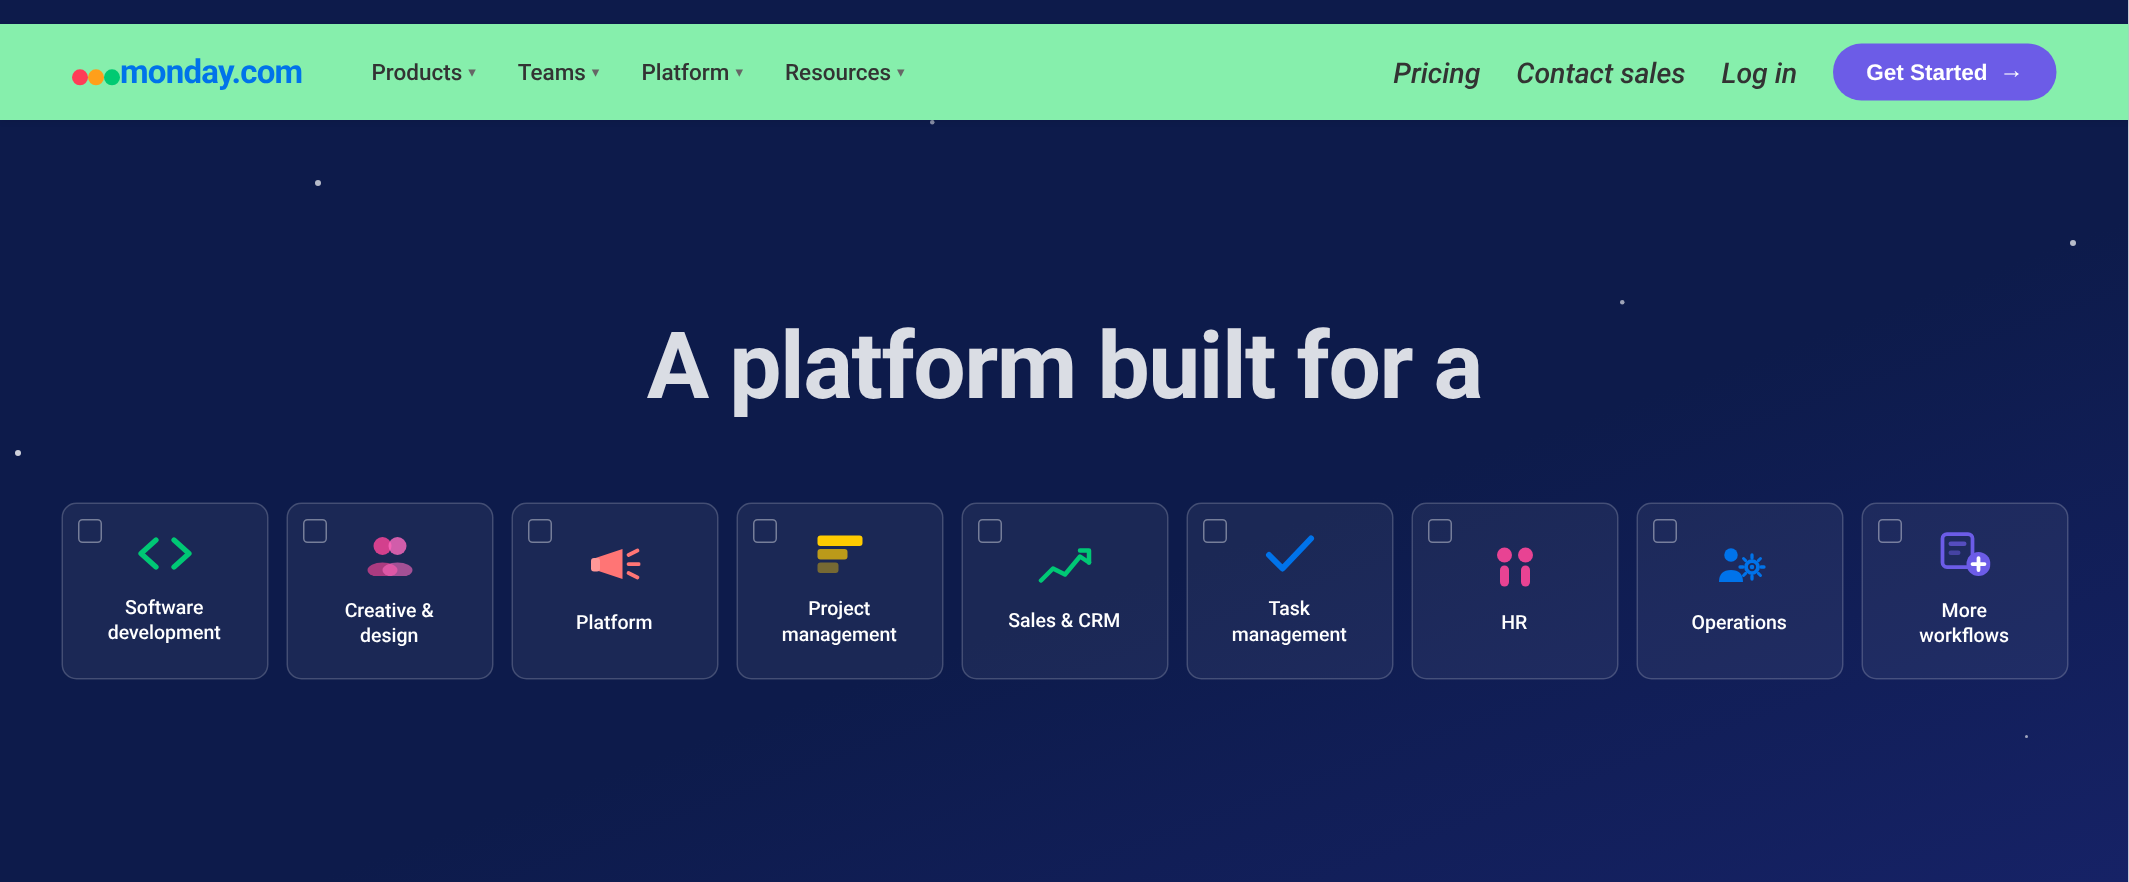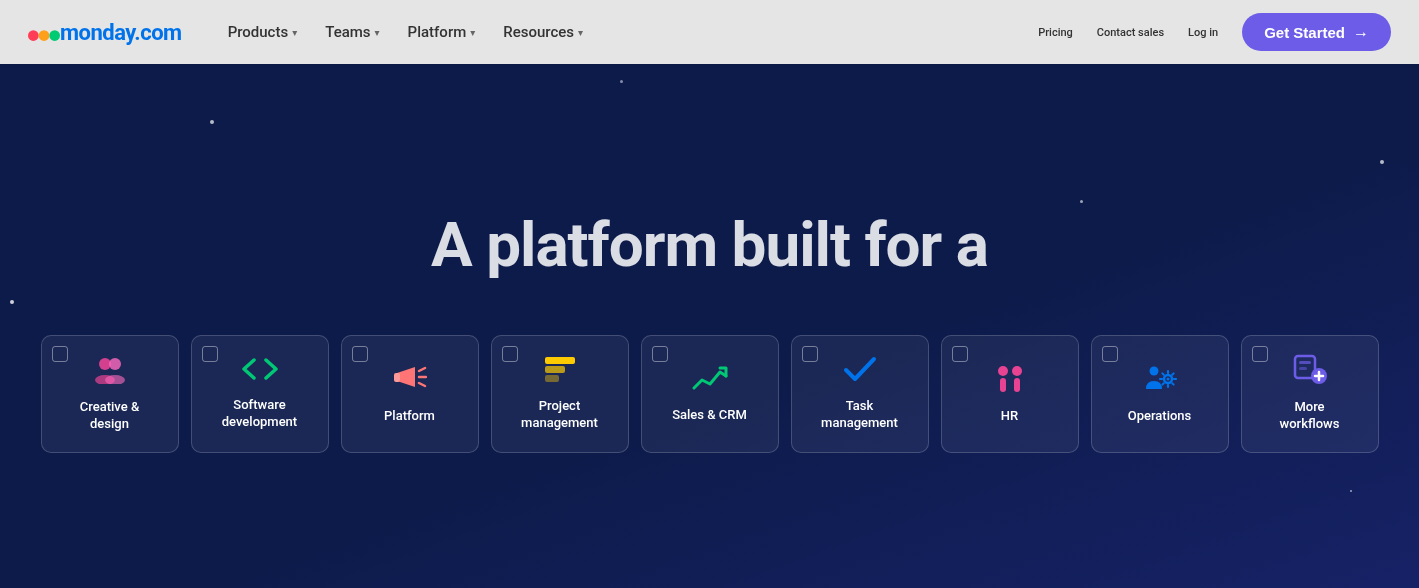--- a/index.html
+++ b/index.html
@@ -1,48 +1,48 @@
 <!DOCTYPE html>
 <html><head>
   <meta charset="utf-8">
   <style>
     * { margin: 0; padding: 0; box-sizing: border-box; }
     body { font-family: -apple-system, BlinkMacSystemFont, 'Segoe UI', Roboto, sans-serif; overflow-x: hidden; }
 
     
     .navbar {
       position: fixed;
-      top: 0; left: 0; right: 0;
+      top: 16px; left: 0; right: 0;
       height: 64px;
-      background: #e5e5e5;
+      background: #86efac;
       display: flex;
       align-items: center;
       justify-content: space-between;
-      padding: 0 28px;
+      padding: 0 48px;
       z-index: 100;
       box-shadow: 0 1px 4px rgba(0,0,0,0.08);
     }
     .nav-left { display: flex; align-items: center; gap: 32px; }
     .logo { display: flex; align-items: center; gap: 0; }
     .logo-icon { width: 32px; height: 32px; }
     .logo-text { font-size: 22px; font-weight: 700; color: #111; letter-spacing: -0.5px; }
     .logo-text span { color: #0073ea; }
     .nav-items { display: flex; align-items: center; gap: 0; }
     .nav-item {
       display: flex; align-items: center; gap: 4px;
       padding: 8px 14px;
       font-size: 15px;
       color: #333;
       cursor: pointer;
       font-weight: 500;
       border-radius: 4px;
     }
     .nav-item .chevron { font-size: 10px; color: #666; }
     .nav-right { display: flex; align-items: center; gap: 24px; }
-    .nav-link { font-size: 11px; color: #333; cursor: pointer; font-weight: 500; }
+    .nav-link { font-size: 19px; color: #333; cursor: pointer; font-weight: 500; font-style: italic; }
     .btn-get-started {
       background: #6c5ce7;
       color: #fff;
       border: none;
       padding: 10px 22px;
       border-radius: 24px;
       font-size: 15px;
       font-weight: 600;
       cursor: pointer;
       display: flex; align-items: center; gap: 8px;
@@ -198,39 +198,39 @@
     <h1 class="hero-title">
       <span>A platform built for a</span><br>
     </h1>
   </div>
 
   <div class="cards-row">
 
     <div class="card">
       <div class="card-checkbox"></div>
       <span class="card-icon">
+        <svg width="36" height="26" viewBox="0 0 36 26" fill="none">
+          <polyline points="12,4 2,13 12,22" stroke="#00c875" stroke-width="3.5" stroke-linecap="round" stroke-linejoin="round" fill="none"></polyline>
+          <polyline points="24,4 34,13 24,22" stroke="#00c875" stroke-width="3.5" stroke-linecap="round" stroke-linejoin="round" fill="none"></polyline>
+        </svg>
+      </span>
+      <span class="card-label">Software<br>development</span>
+    </div>
+
+    <div class="card">
+      <div class="card-checkbox"></div>
+      <span class="card-icon">
         <svg width="34" height="30" viewBox="0 0 34 30" fill="none">
           <circle cx="12" cy="10" r="6" fill="#e84393" opacity="0.9"></circle>
           <circle cx="22" cy="10" r="6" fill="#ff6abf" opacity="0.8"></circle>
           <ellipse cx="12" cy="26" rx="10" ry="5" fill="#e84393" opacity="0.7"></ellipse>
           <ellipse cx="22" cy="26" rx="10" ry="5" fill="#ff6abf" opacity="0.6"></ellipse>
         </svg>
       </span>
       <span class="card-label">Creative &amp;<br>design</span>
-    </div>
-
-    <div class="card">
-      <div class="card-checkbox"></div>
-      <span class="card-icon">
-        <svg width="36" height="26" viewBox="0 0 36 26" fill="none">
-          <polyline points="12,4 2,13 12,22" stroke="#00c875" stroke-width="3.5" stroke-linecap="round" stroke-linejoin="round" fill="none"></polyline>
-          <polyline points="24,4 34,13 24,22" stroke="#00c875" stroke-width="3.5" stroke-linecap="round" stroke-linejoin="round" fill="none"></polyline>
-        </svg>
-      </span>
-      <span class="card-label">Software<br>development</span>
     </div>
 
     <div class="card">
       <div class="card-checkbox"></div>
       <span class="card-icon">
         <svg width="34" height="30" viewBox="0 0 34 30" fill="none">
           <path d="M4 10 L22 4 L22 24 L4 18 Z" fill="#ff7575"></path>
           <rect x="1" y="10" width="6" height="9" rx="2" fill="#ff9898"></rect>
           <line x1="26" y1="8" x2="32" y2="5" stroke="#ff7575" stroke-width="2.5" stroke-linecap="round"></line>
           <line x1="26" y1="14" x2="33" y2="14" stroke="#ff7575" stroke-width="2.5" stroke-linecap="round"></line>

